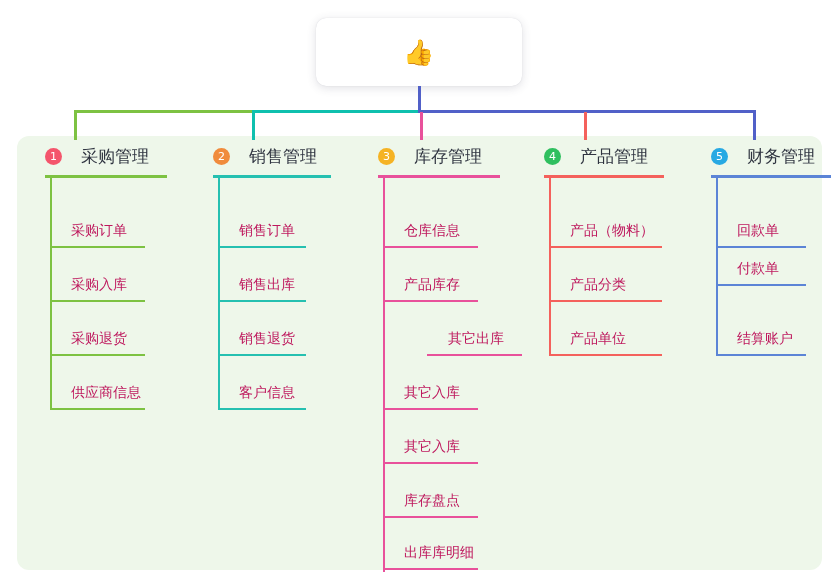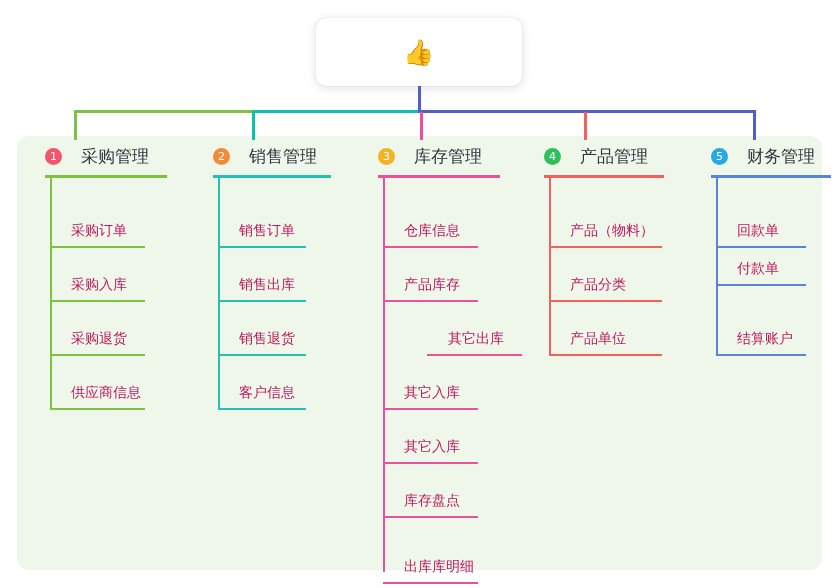--- a/index.html
+++ b/index.html
@@ -243,21 +243,21 @@
           <div class="leaf-rule" style="width: 95px; background: rgb(232, 81, 155);"></div>
         </div>
         <div class="leaf" style="top: 274px; width: 95px;">
           <span class="leaf-text">其它入库</span>
           <div class="leaf-rule" style="width: 95px; background: rgb(232, 81, 155);"></div>
         </div>
         <div class="leaf" style="top: 328px; width: 95px;">
           <span class="leaf-text">库存盘点</span>
           <div class="leaf-rule" style="width: 95px; background: rgb(232, 81, 155);"></div>
         </div>
-        <div class="leaf" style="top: 394px; width: 95px;">
+        <div class="leaf" style="top: 380px; width: 95px;">
           <span class="leaf-text">出库库明细</span>
           <div class="leaf-rule" style="width: 95px; background: rgb(232, 81, 155);"></div>
         </div>
       </div>
       <div class="col" style="left: 521px;">
         <div class="col-head">
           <span class="badge" style="background: rgb(47, 191, 95);">4</span>
           <span class="col-title">产品管理</span>
         </div>
         <div class="head-rule" style="width: 120px; background: rgb(244, 97, 92);"></div>

